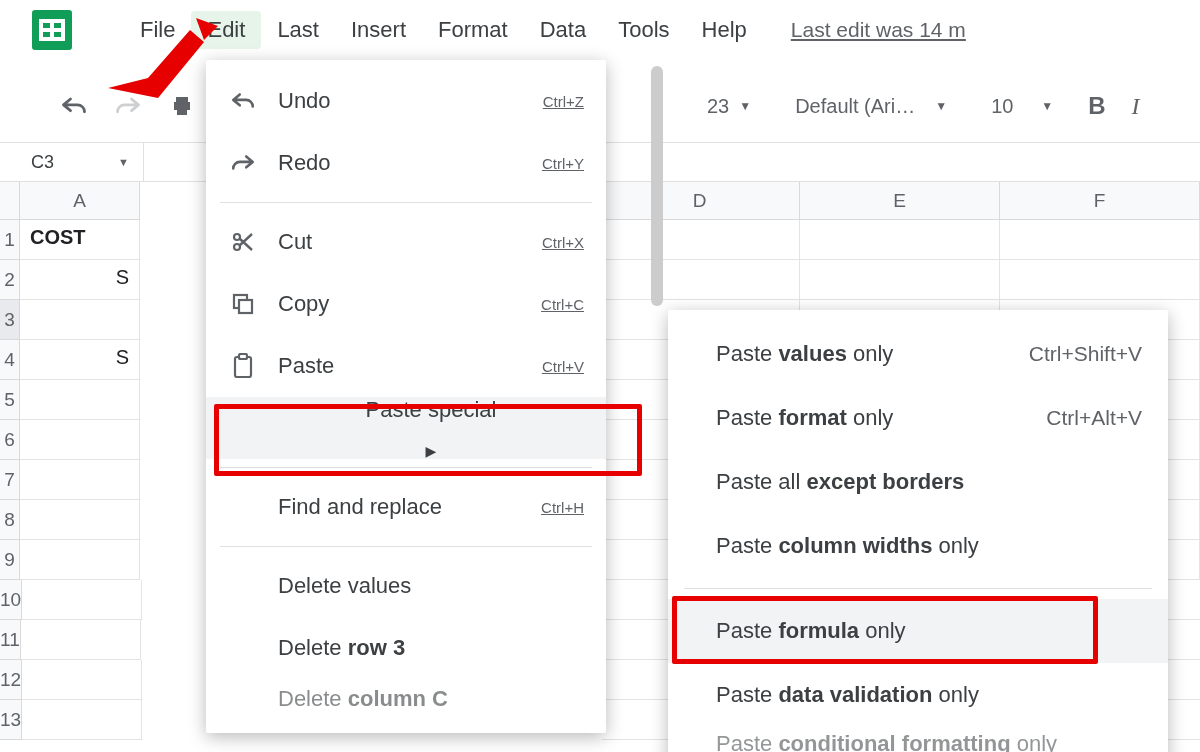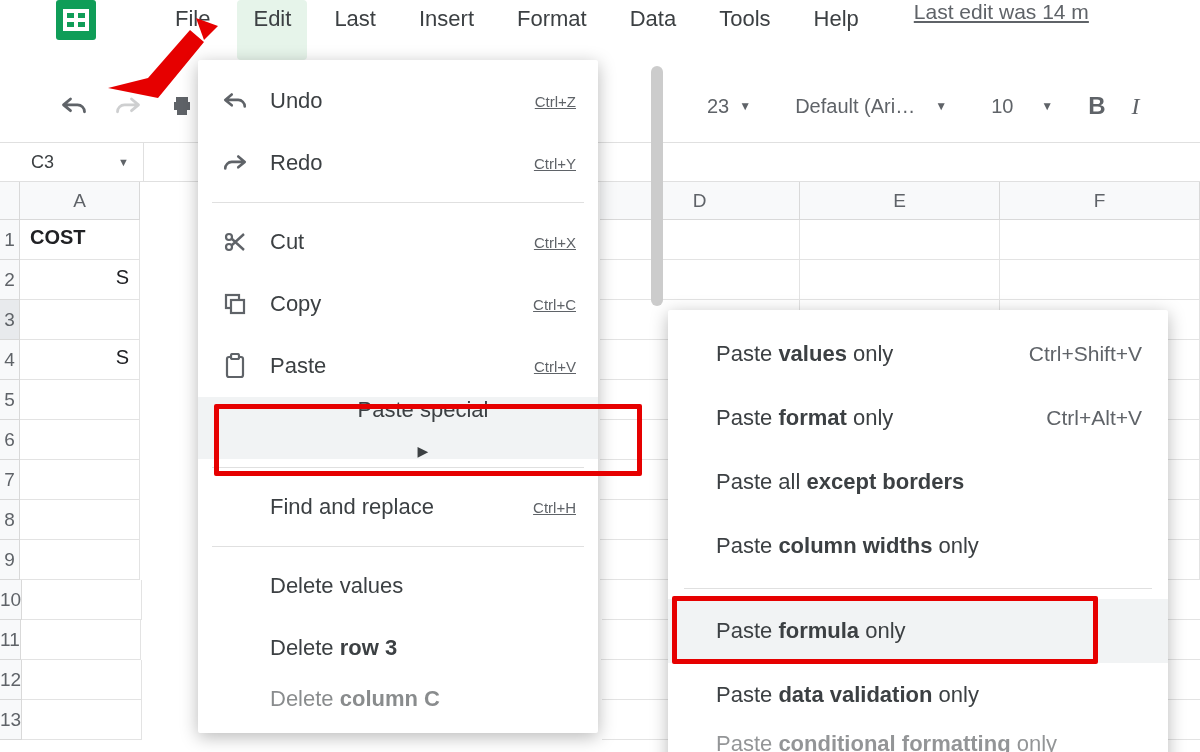--- a/index.html
+++ b/index.html
@@ -13,22 +13,23 @@
     height: 752px;
     position: relative;
   }
 
   
   .menubar {
     position: absolute;
     top: 0; left: 0; right: 0;
     height: 60px;
     display: flex;
-    padding-left: 56px;
-    gap: 11px;
+    align-items: center;
+    padding-left: 32px;
+    gap: 0;
   }
   .logo {
     width: 40px; height: 40px;
     background: #0f9d58;
     border-radius: 3px;
     margin-right: 52px;
     position: relative;
   }
   .logo::after {
     content: "";
@@ -164,21 +165,21 @@
     padding: 6px 10px;
     font-size: 20px;
     color: #202124;
   }
   .cell.bold-cell { font-weight: bold; }
 
   
   .dropdown {
     position: absolute;
     top: 60px;
-    left: 198px;
+    left: 206px;
     width: 400px;
     background: #fff;
     box-shadow: 0 4px 18px rgba(0,0,0,.28);
     border-radius: 2px;
     padding: 10px 0 14px 0;
     z-index: 10;
   }
   .dd-item {
     display: flex;
     align-items: center;

